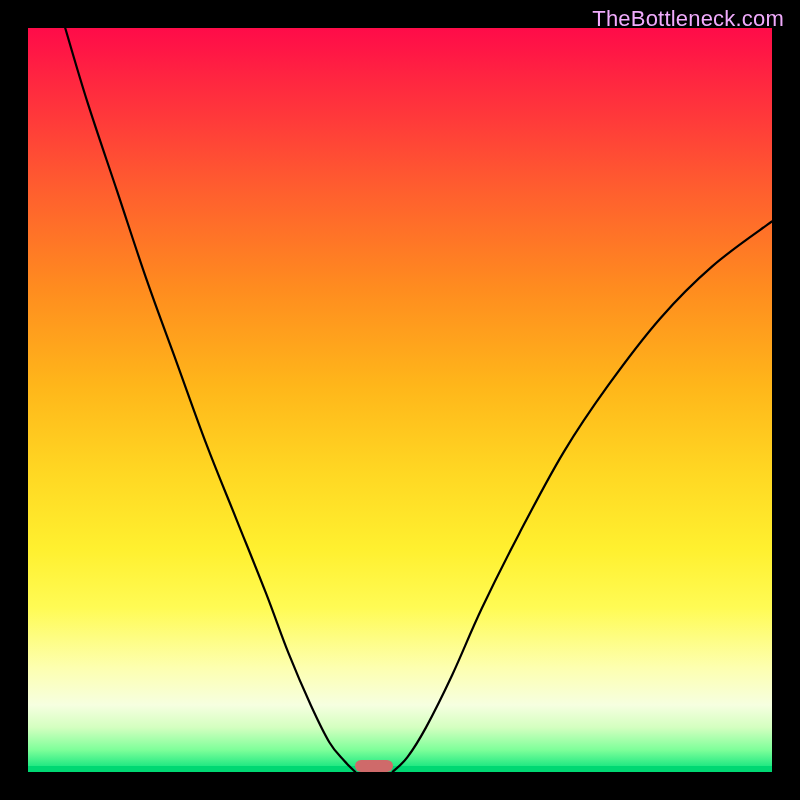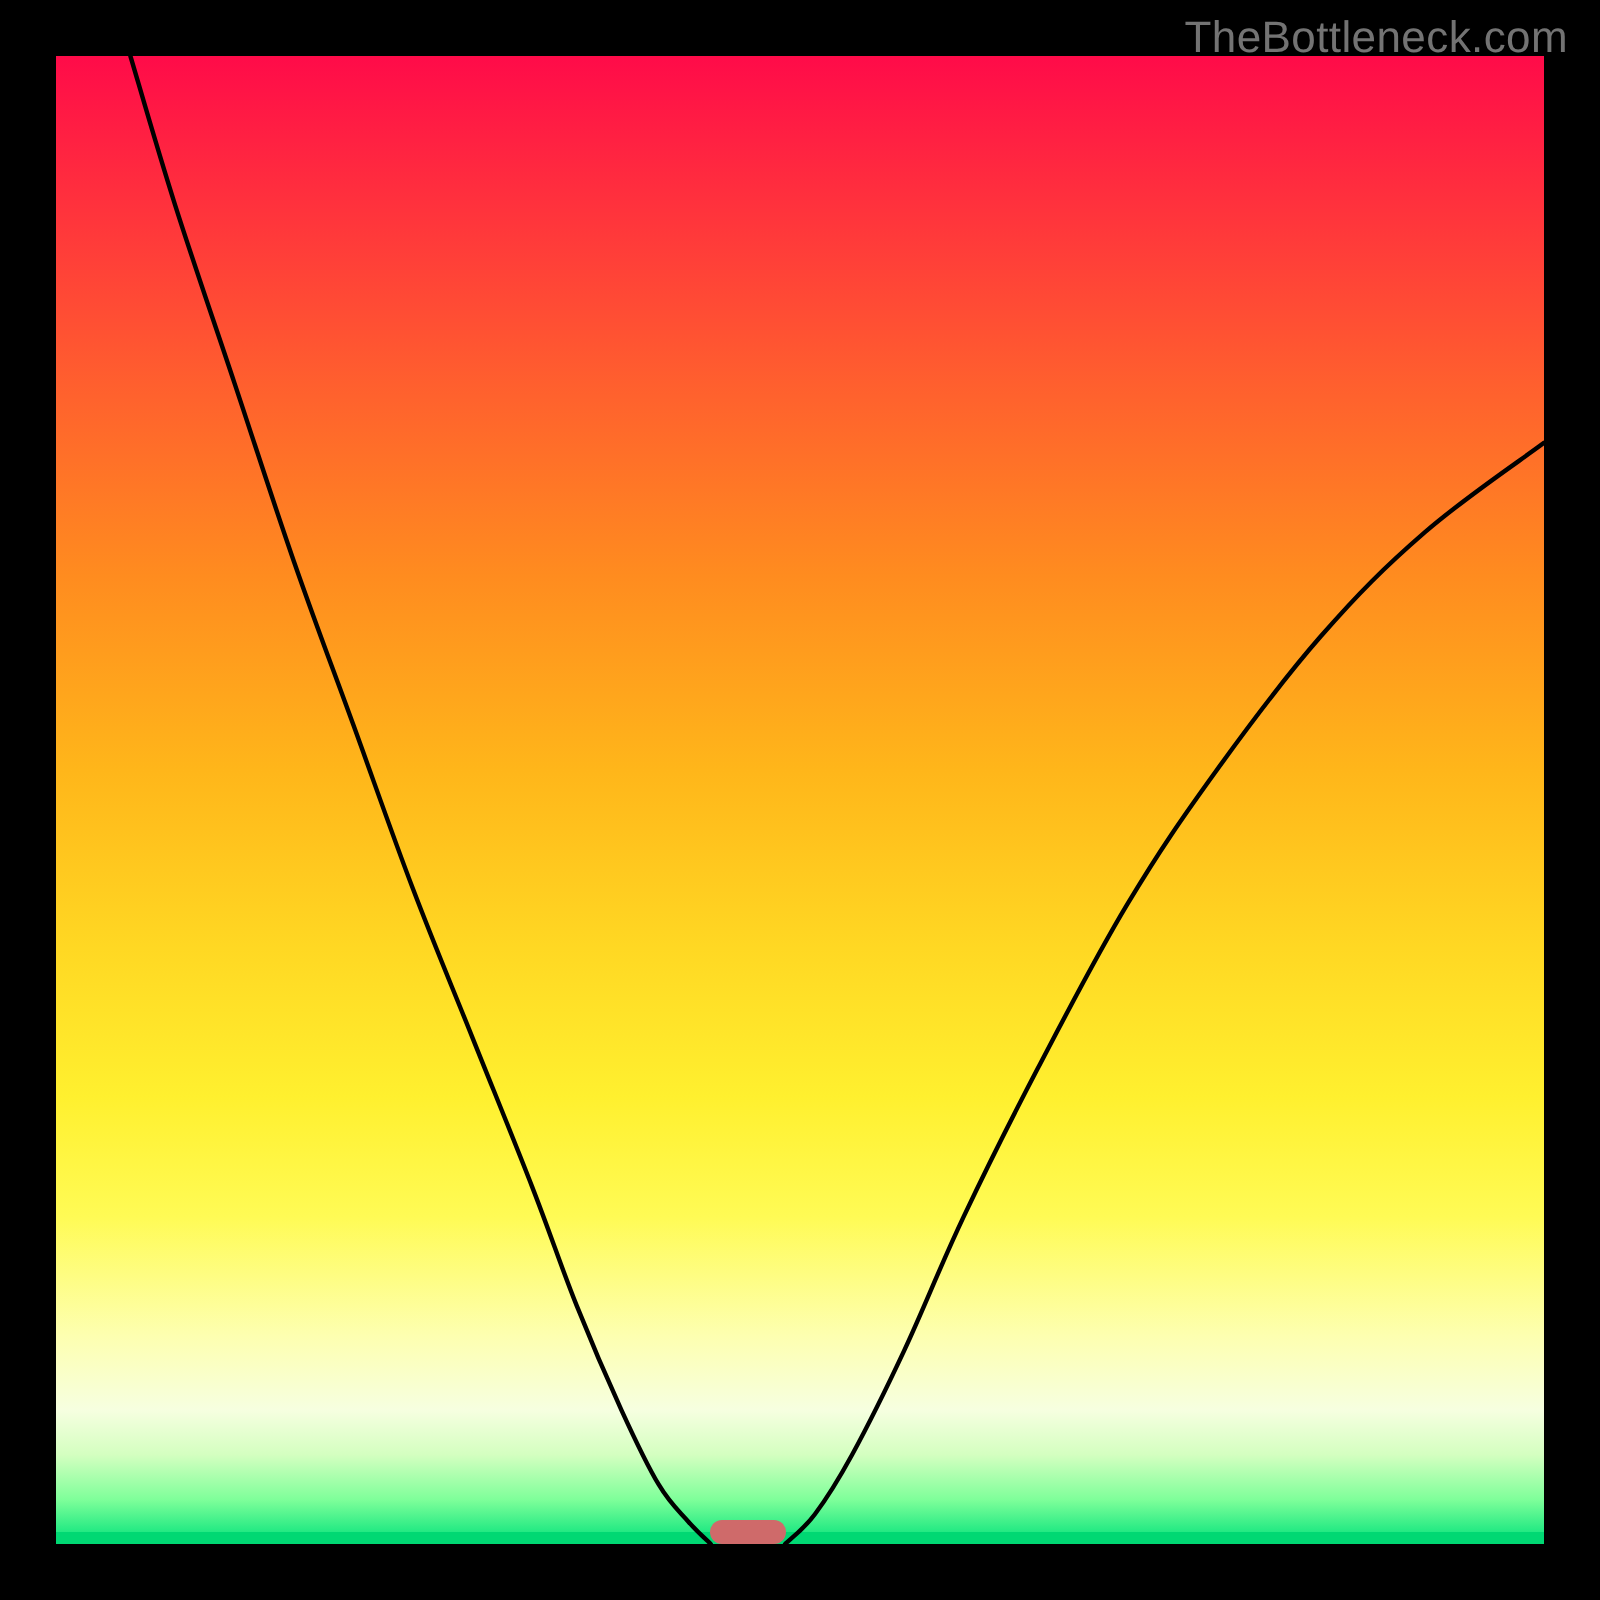--- a/index.html
+++ b/index.html
@@ -14,21 +14,21 @@
   .frame {
     position: relative;
     width: 800px;
     height: 800px;
     background: #000;
   }
   .watermark {
     position: absolute;
     top: 6px;
     right: 16px;
-    color: #737373;
+    color: #f0abfc;
     font-size: 22px;
     font-weight: 500;
     letter-spacing: 0.2px;
     user-select: none;
   }
   .plot-area {
     position: absolute;
     left: 28px;
     top: 28px;
     width: 744px;

